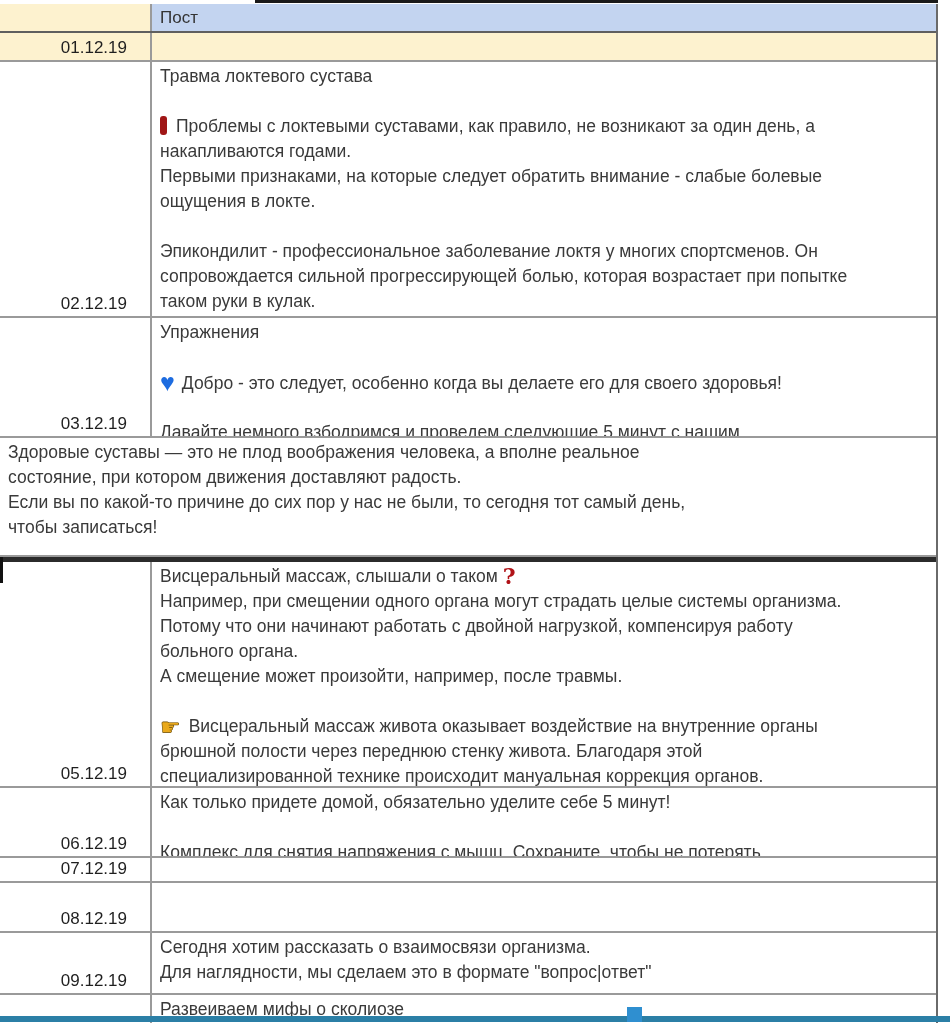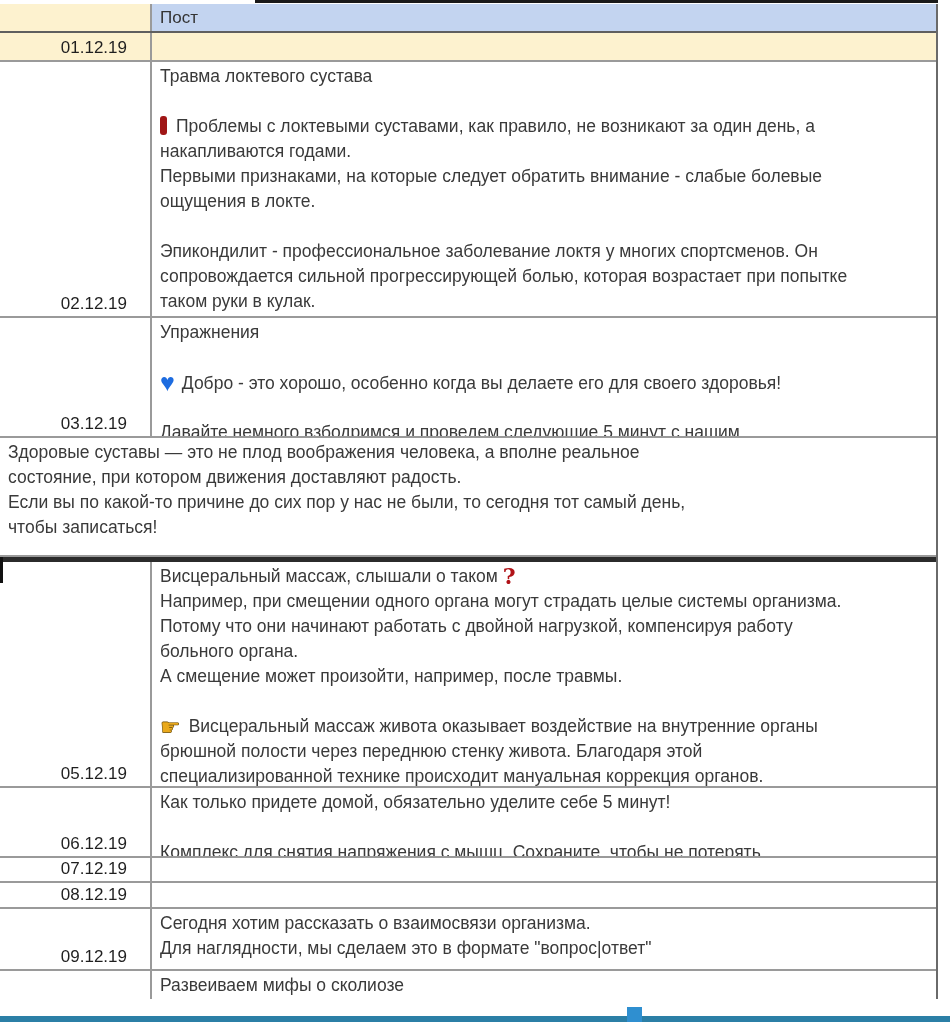--- a/index.html
+++ b/index.html
@@ -80,21 +80,21 @@
           <div class="line"></div>
         </div>
     </div>
       <div class="row" style="height: 120px;">
       <div class="datecell">
         <span class="date">03.12.19</span>
       </div>
       <div class="postcell">
           <div class="line"><span>Упражнения</span></div>
           <div class="line"><span></span></div>
-          <div class="line"><span class="ic ic-blue-heart" style="color: rgb(29, 108, 224);">♥</span><span>Добро - это хорошо, особенно когда вы делаете его для своего здоровья!</span></div>
+          <div class="line"><span class="ic ic-blue-heart" style="color: rgb(29, 108, 224);">♥</span><span>Добро - это следует, особенно когда вы делаете его для своего здоровья!</span></div>
           <div class="line"><span></span></div>
           <div class="line"><span>Давайте немного взбодримся и проведем следующие 5 минут с нашим</span></div>
         </div>
     </div>
       <div class="row" style="height: 119px;">
       <div class="postcell">
           <div class="line"><span>Здоровые суставы — это не плод воображения человека, а вполне реальное</span></div>
           <div class="line"><span>состояние, при котором движения доставляют радость.</span></div>
           <div class="line"><span>Если вы по какой-то причине до сих пор у нас не были, то сегодня тот самый день,</span></div>
           <div class="line"><span>чтобы записаться!</span></div>
@@ -125,21 +125,21 @@
           <div class="line"><span></span></div>
           <div class="line"><span>Комплекс для снятия напряжения с мышц. Сохраните, чтобы не потерять.</span></div>
         </div>
     </div>
       <div class="row" style="height: 25px;">
       <div class="datecell">
         <span class="date">07.12.19</span>
       </div>
       <div class="postcell"></div>
     </div>
-      <div class="row" style="height: 26px; gap: 20px;">
+      <div class="row" style="height: 50px; gap: 20px;">
       <div class="datecell">
         <span class="date">08.12.19</span>
       </div>
       <div class="postcell"></div>
     </div>
       <div class="row" style="height: 62px;">
       <div class="datecell">
         <span class="date">09.12.19</span>
       </div>
       <div class="postcell">

